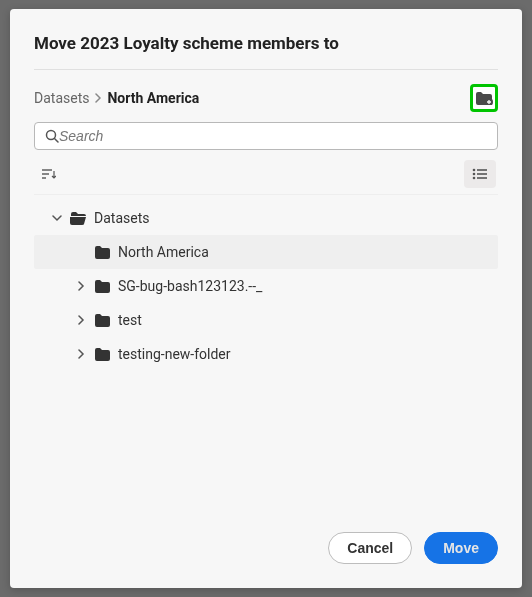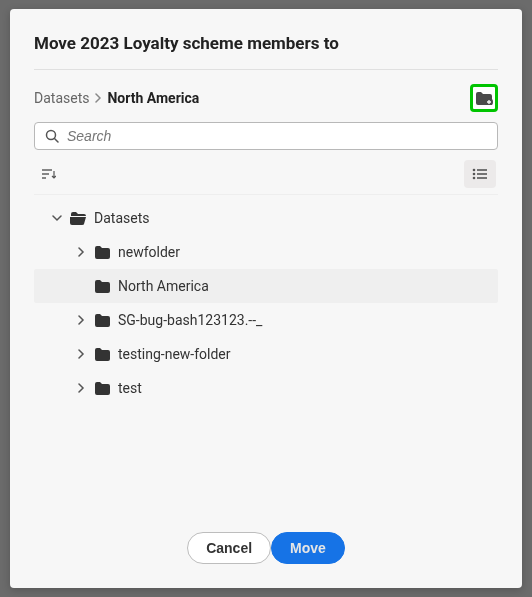--- a/index.html
+++ b/index.html
@@ -14,21 +14,21 @@
   .hr { border: none; border-top: 1px solid #e0e0e0; margin-bottom: 14px; }
   .breadcrumb-row { display: flex; align-items: center; justify-content: space-between; margin-bottom: 10px; }
   .breadcrumb { font-size: 14px; color: #666; display: flex; align-items: center; gap: 6px; }
   .breadcrumb .current { color: #222; font-weight: 700; }
   .bc-sep { color: #999; font-size: 12px; }
   .new-folder-btn {
     width: 28px; height: 28px; display: flex; align-items: center; justify-content: center;
     border-radius: 4px; cursor: pointer; border: 3px solid #00c400; background: #fff;
   }
   .search-wrap {
-    display: flex; align-items: center; gap: 8px; background: #fff; border: 1px solid #b8b8b8;
+    display: flex; align-items: center; gap: 0; background: #fff; border: 1px solid #b8b8b8;
     border-radius: 4px; padding: 5px 10px; margin-bottom: 10px;
   }
   .search-wrap input {
     border: none; outline: none; flex: 1; font-size: 14px; font-style: italic; color: #333; background: transparent;
   }
   .search-wrap input::placeholder { font-style: italic; color: #777; }
   .toolbar-row { display: flex; align-items: center; justify-content: space-between; margin-bottom: 6px; padding: 0 2px; }
   .sort-btn { display: flex; align-items: center; gap: 2px; color: #555; font-size: 12px; cursor: pointer; padding: 4px; }
   .view-btn {
     width: 32px; height: 28px; background: #eceaea; border-radius: 4px;
@@ -40,21 +40,21 @@
     display: flex; align-items: center; gap: 8px; height: 34px; padding-left: 18px;
     border-radius: 2px; cursor: pointer;
   }
   .tree-row.child { padding-left: 42px; }
   .tree-row.selected { background: #efefef; }
   .chev { width: 10px; display: inline-flex; justify-content: center; color: #555; }
   .chev-space { width: 10px; display: inline-block; }
   .folder-icon { width: 16px; height: 14px; display: inline-flex; }
   .label { color: #333; }
   .footer {
-    display: flex; justify-content: center; padding-top: 18px;
+    display: flex; justify-content: flex-end; gap: 12px; padding-top: 18px;
   }
   .btn {
     height: 32px; padding: 0 18px; border-radius: 16px; font-size: 14px; font-weight: 600;
     cursor: pointer; display: inline-flex; align-items: center; justify-content: center;
   }
   .btn-secondary { background: #fff; border: 1px solid #bdbdbd; color: #333; }
   .btn-primary { background: #1673e6; border: 1px solid #1673e6; color: #e5e5e5; }
   svg { display: block; }
 </style>
 </head>
@@ -135,85 +135,72 @@
         <span class="folder-icon">
           <svg width="16" height="14" viewBox="0 0 16 14">
               <path d="M1 3 Q1 1 3 1 L6 1 L8 3 L14 3 Q16 3 16 5 L16 5 L1 5 Z" fill="#333"></path>
               <path d="M0 6 L16 6 L14 13 Q14 14 12 14 L2 14 Q0 14 0 12 Z" fill="#333"></path>
             </svg>
         </span>
         <span class="label">Datasets</span>
       </div>
 
 
+
+      <div class="tree-row child selected">
+        <span class="chev-space"></span>
+        <span class="folder-icon">
+            <svg width="16" height="14" viewBox="0 0 16 14">
+              <path d="M1 3 Q1 1 3 1 L6 1 L8 3 L14 3 Q16 3 16 5 L16 12 Q16 14 14 14 L3 14 Q1 14 1 12 Z" fill="#333"></path>
+            </svg>
+          </span>
+        <span class="label">North America</span>
+      </div>
+
+
       <div class="tree-row child">
         <span class="chev">
             <svg width="10" height="10" viewBox="0 0 10 10">
               <path d="M3 1 L7 5 L3 9" stroke="#555" stroke-width="1.5" fill="none" stroke-linecap="round"></path>
             </svg>
           </span>
         <span class="folder-icon">
             <svg width="16" height="14" viewBox="0 0 16 14">
               <path d="M1 3 Q1 1 3 1 L6 1 L8 3 L14 3 Q16 3 16 5 L16 12 Q16 14 14 14 L3 14 Q1 14 1 12 Z" fill="#333"></path>
             </svg>
           </span>
-        <span class="label">newfolder</span>
-      </div>
-
-      <div class="tree-row child selected">
-        <span class="chev-space"></span>
-        <span class="folder-icon">
-            <svg width="16" height="14" viewBox="0 0 16 14">
-              <path d="M1 3 Q1 1 3 1 L6 1 L8 3 L14 3 Q16 3 16 5 L16 12 Q16 14 14 14 L3 14 Q1 14 1 12 Z" fill="#333"></path>
-            </svg>
-          </span>
-        <span class="label">North America</span>
-      </div>
-
+        <span class="label">SG-bug-bash123123.--_</span>
+      </div>
 
       <div class="tree-row child">
         <span class="chev">
             <svg width="10" height="10" viewBox="0 0 10 10">
               <path d="M3 1 L7 5 L3 9" stroke="#555" stroke-width="1.5" fill="none" stroke-linecap="round"></path>
             </svg>
           </span>
         <span class="folder-icon">
             <svg width="16" height="14" viewBox="0 0 16 14">
               <path d="M1 3 Q1 1 3 1 L6 1 L8 3 L14 3 Q16 3 16 5 L16 12 Q16 14 14 14 L3 14 Q1 14 1 12 Z" fill="#333"></path>
             </svg>
           </span>
-        <span class="label">SG-bug-bash123123.--_</span>
+        <span class="label">test</span>
       </div>
 
       <div class="tree-row child">
         <span class="chev">
             <svg width="10" height="10" viewBox="0 0 10 10">
               <path d="M3 1 L7 5 L3 9" stroke="#555" stroke-width="1.5" fill="none" stroke-linecap="round"></path>
             </svg>
           </span>
         <span class="folder-icon">
             <svg width="16" height="14" viewBox="0 0 16 14">
               <path d="M1 3 Q1 1 3 1 L6 1 L8 3 L14 3 Q16 3 16 5 L16 12 Q16 14 14 14 L3 14 Q1 14 1 12 Z" fill="#333"></path>
             </svg>
           </span>
         <span class="label">testing-new-folder</span>
-      </div>
-
-      <div class="tree-row child">
-        <span class="chev">
-            <svg width="10" height="10" viewBox="0 0 10 10">
-              <path d="M3 1 L7 5 L3 9" stroke="#555" stroke-width="1.5" fill="none" stroke-linecap="round"></path>
-            </svg>
-          </span>
-        <span class="folder-icon">
-            <svg width="16" height="14" viewBox="0 0 16 14">
-              <path d="M1 3 Q1 1 3 1 L6 1 L8 3 L14 3 Q16 3 16 5 L16 12 Q16 14 14 14 L3 14 Q1 14 1 12 Z" fill="#333"></path>
-            </svg>
-          </span>
-        <span class="label">test</span>
       </div>
 
     </div>
 
     <div class="footer">
       <button class="btn btn-secondary">Cancel</button>
       <button class="btn btn-primary">Move</button>
     </div>
 
   </div>

